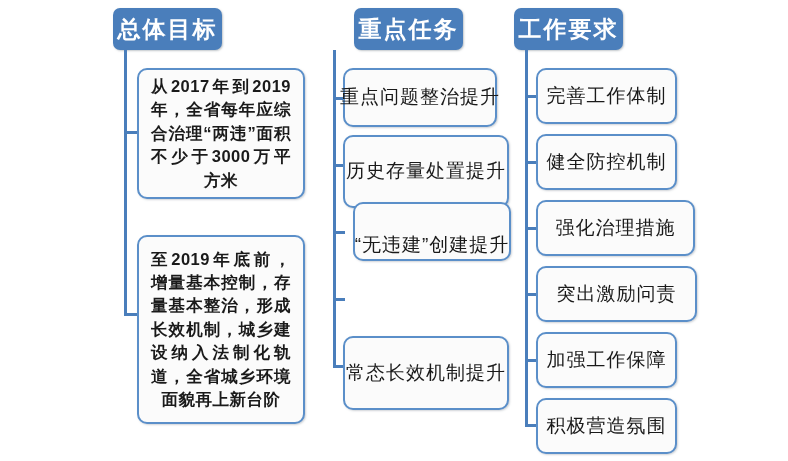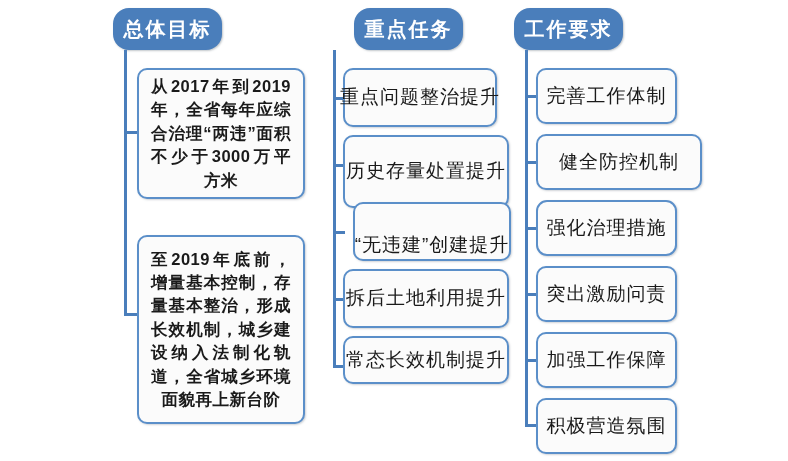--- a/index.html
+++ b/index.html
@@ -16,26 +16,26 @@
   #canvas {
     position: relative;
     width: 788px;
     height: 461px;
   }
 
   
   .header-box {
     position: absolute;
     background: #4a7ebb;
-    border-radius: 16px;
+    border-radius: 7px;
     color: #ffffff;
     display: flex;
     align-items: center;
     justify-content: center;
-    font-size: 20px;
+    font-size: 23px;
     font-weight: bold;
     letter-spacing: 2px;
     box-shadow: 1px 1px 2px rgba(120,130,140,0.45);
   }
 
   
   .spine {
     position: absolute;
     width: 3px;
     background: #4a7ebb;
@@ -121,49 +121,46 @@
 
   <div class="node node-line" style="left:343px; top:68px; width:154px; height:59px;">
     <span class="node-text">重点问题整治提升</span>
   </div>
   <div class="node node-line" style="left:343px; top:135px; width:166px; height:73px;">
     <span class="node-text">历史存量处置提升</span>
   </div>
   <div class="node node-line" style="left:353px; top:202px; width:158px; height:59px;align-items:flex-end;">
     <span class="node-text">“无违建”创建提升</span>
   </div>
-  <div class="node node-line" style="left:343px; top:269px; width:166px; height:59px;">
-    <span class="node-text">拆后土地利用提升</span>
-  </div>
-  <div class="node node-line" style="left:343px; top:336px; width:166px; height:48px;">
+  <div class="node node-line" style="left:343px; top:336px; width:166px; height:74px;">
     <span class="node-text">常态长效机制提升</span>
   </div>
 
   <div class="header-box" style="left:514px; top:8px; width:109px; height:42px;">
     <span>工作要求</span>
   </div>
 
   <div class="spine" style="left:525px; top:50px; height:376px;"></div>
   <div class="stub" style="left:525px; top:95px; width:13px;"></div>
   <div class="stub" style="left:525px; top:161px; width:13px;"></div>
   <div class="stub" style="left:525px; top:227px; width:13px;"></div>
   <div class="stub" style="left:525px; top:293px; width:13px;"></div>
   <div class="stub" style="left:525px; top:359px; width:13px;"></div>
   <div class="stub" style="left:525px; top:424px; width:13px;"></div>
 
   <div class="node node-line" style="left:536px; top:68px; width:141px; height:56px;">
     <span class="node-text">完善工作体制</span>
   </div>
-  <div class="node node-line" style="left:536px; top:134px; width:166px; height:56px;">
+  <div class="node node-line" style="left:536px; top:134px; width:141px; height:56px;">
     <span class="node-text">健全防控机制</span>
   </div>
-  <div class="node node-line" style="left:536px; top:200px; width:141px; height:56px;border-radius:11px;">
+  <div class="node node-line" style="left:536px; top:200px; width:159px; height:56px;">
     <span class="node-text">强化治理措施</span>
   </div>
-  <div class="node node-line" style="left:536px; top:266px; width:141px; height:56px;">
+  <div class="node node-line" style="left:536px; top:266px; width:161px; height:56px;">
     <span class="node-text">突出激励问责</span>
   </div>
   <div class="node node-line" style="left:536px; top:332px; width:141px; height:56px;">
     <span class="node-text">加强工作保障</span>
   </div>
   <div class="node node-line" style="left:536px; top:398px; width:141px; height:56px;">
     <span class="node-text">积极营造氛围</span>
   </div>
 
 </div>

